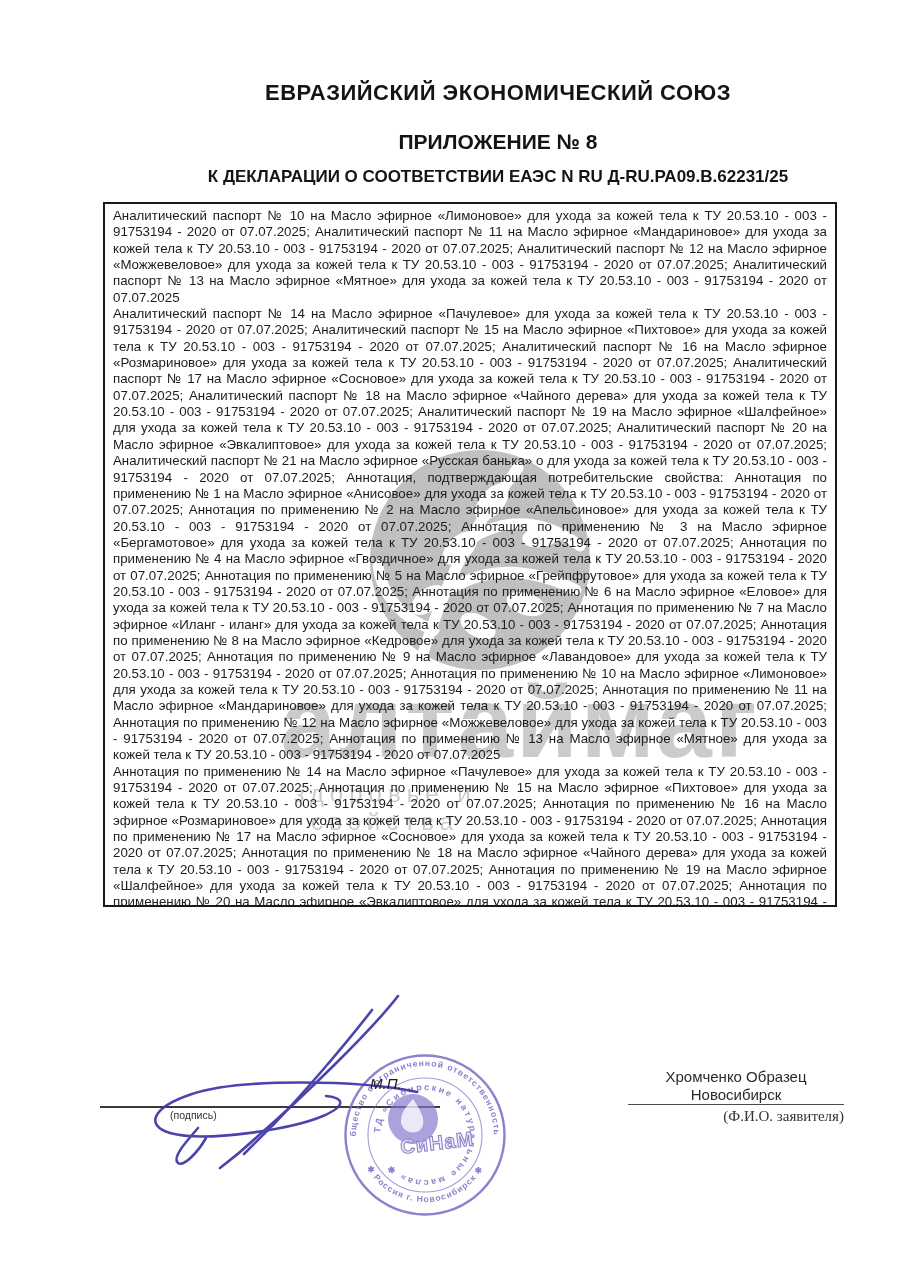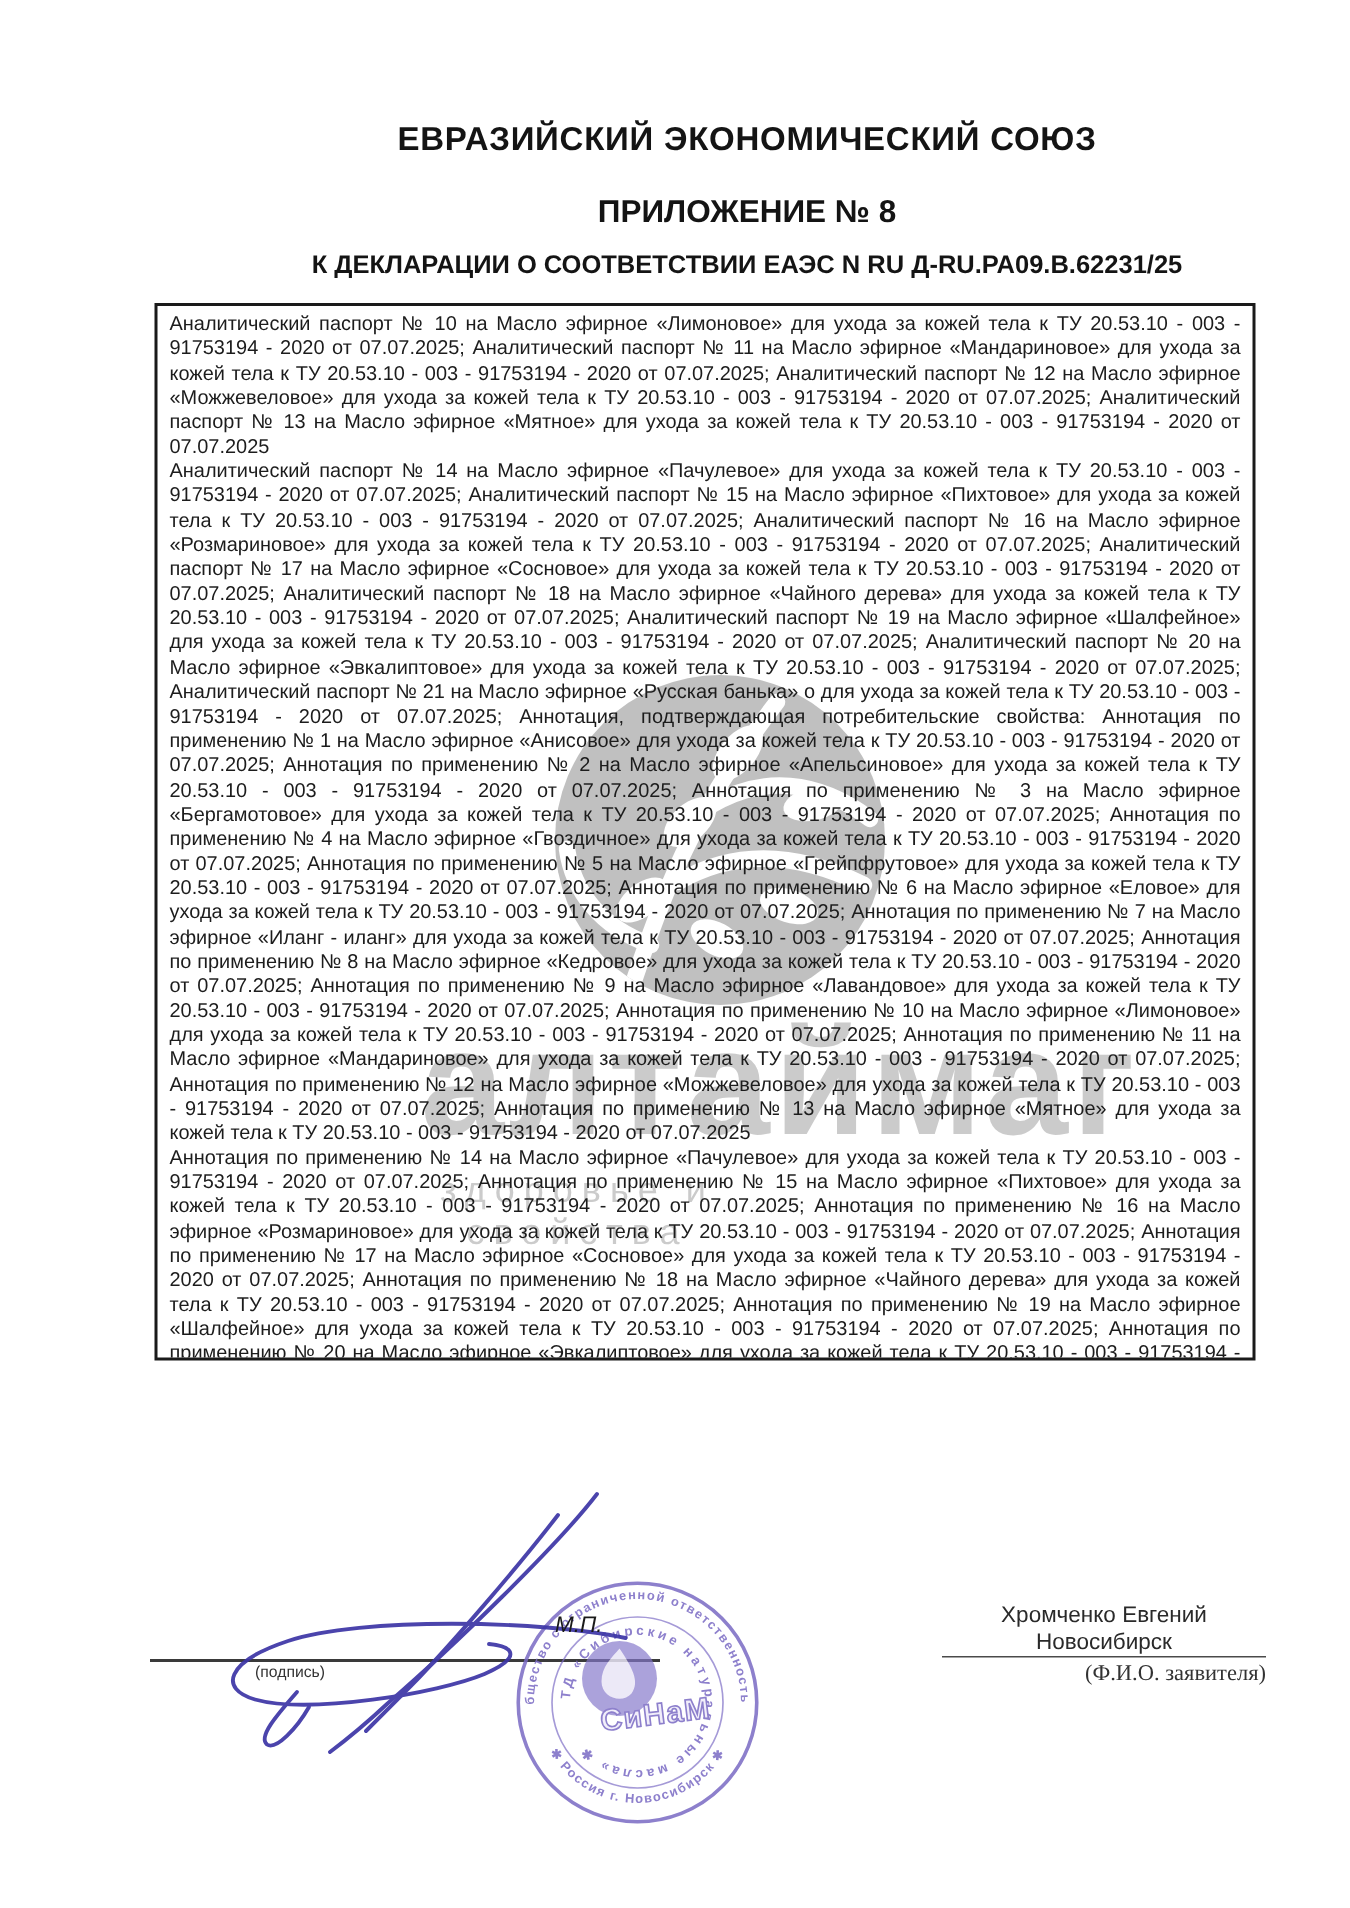--- a/index.html
+++ b/index.html
@@ -122,19 +122,19 @@
       <textPath href="#ringInner" startOffset="2">ТД «Сибирские натуральные масла»  ✱</textPath>
     </text>
     <g>
       <circle cx="-12" cy="-16" r="25" fill="#8577cb" opacity="0.8"></circle>
       <path d="M -12,-36 C -4,-24 2,-14 -4,-6 C -10,1 -24,-3 -24,-14 C -24,-24 -17,-30 -12,-36 Z" fill="#eeeaf9" opacity="0.95"></path>
     </g>
     <text x="-26" y="16" font-size="20" font-weight="bold" transform="rotate(-7)" fill="#efecfa" stroke="#7a6ac4" stroke-width="1.1" letter-spacing="1">СиНаМ</text>
   </svg>
 
   <div class="name-block">
-    <div>Хромченко Евгений</div>
+    <div>Хромченко Образец</div>
     <div>Новосибирск</div>
   </div>
   <div class="name-line"></div>
   <div class="name-caption">(Ф.И.О. заявителя)</div>
 
 </div>
 
 </body></html>

